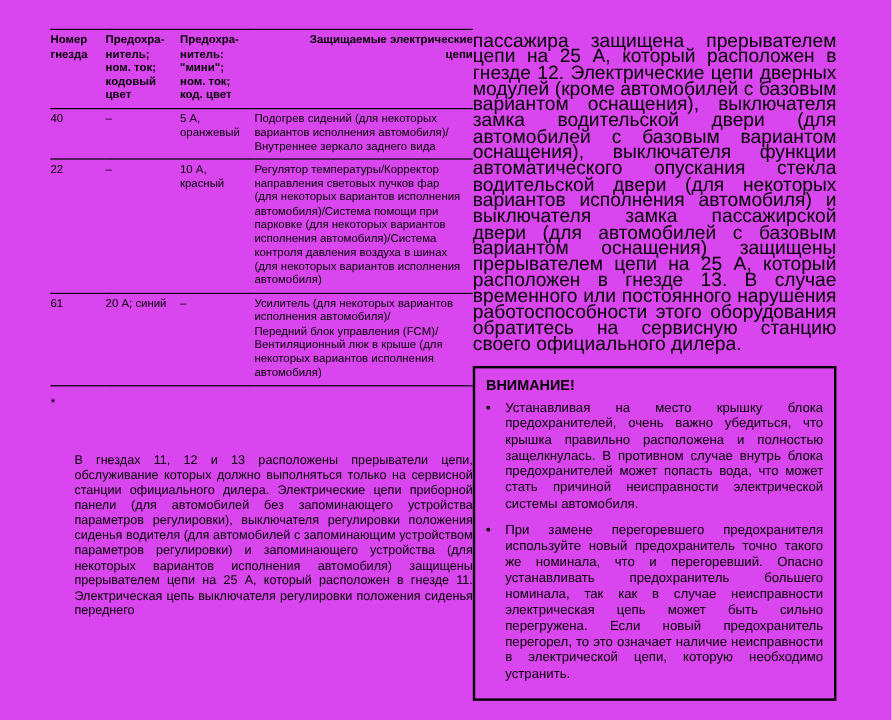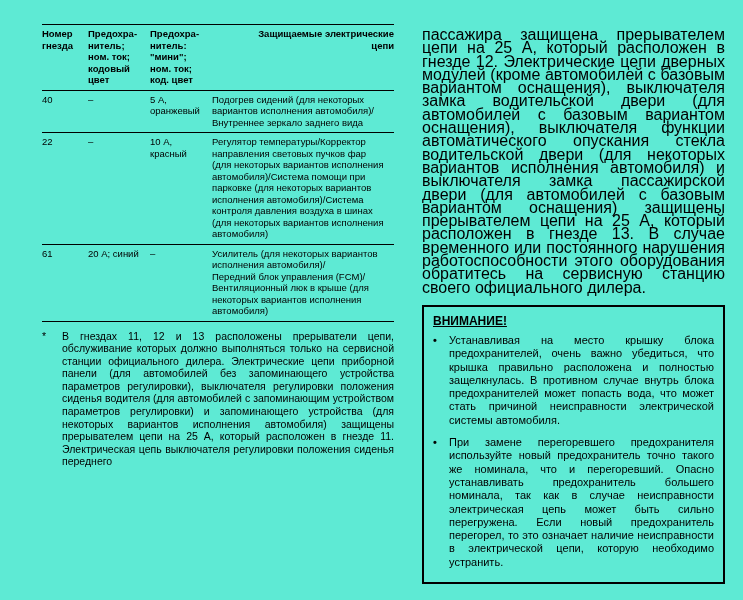--- a/index.html
+++ b/index.html
@@ -7,22 +7,21 @@
   body {
     width:743px; height:600px; overflow:hidden;
     font-family:"Liberation Sans", sans-serif;
     color:#000;
   }
   .page {
     position:relative;
     width:743px; height:600px;
     padding:24px 18px 8px 42px;
     display:flex;
-    gap:28px;
-    background:#5eead4;
+    background:#d946ef;
   }
   .col-left { width:352px; flex:0 0 352px; }
   .col-right { width:303px; flex:0 0 303px; padding-top:4px; }
 
   
   table.fuse-table {
     width:100%;
     border-collapse:collapse;
     font-size:9.5px;
     line-height:11.5px;
@@ -49,38 +48,37 @@
   .col-circ   { width:182px; }
 
   
   .footnote {
     margin-top:8px;
     display:flex;
     font-size:10.5px;
     line-height:12.6px;
   }
   .fn-marker { flex:0 0 20px; }
-  .fn-text { flex:1; text-align:justify; }
+  .fn-text { flex:1; text-align:justify;margin-top:48px; }
 
   
   .body-text {
     font-size:16px;
     line-height:13.3px;
     text-align:justify;
   }
   .warning-box {
     margin-top:11px;
     border:2px solid #000;
     padding:7px 9px 4px 9px;
   }
   .warning-title {
     font-weight:bold;
     font-size:12px;
     margin-bottom:6px;
-    text-decoration:underline;
   }
   .warning-item {
     display:flex;
     margin-bottom:9px;
     font-size:11px;
     line-height:13.3px;
   }
   .warning-item .bullet { flex:0 0 16px; font-weight:bold; }
   .warning-item .item-text { flex:1; text-align:justify; }
 </style>

